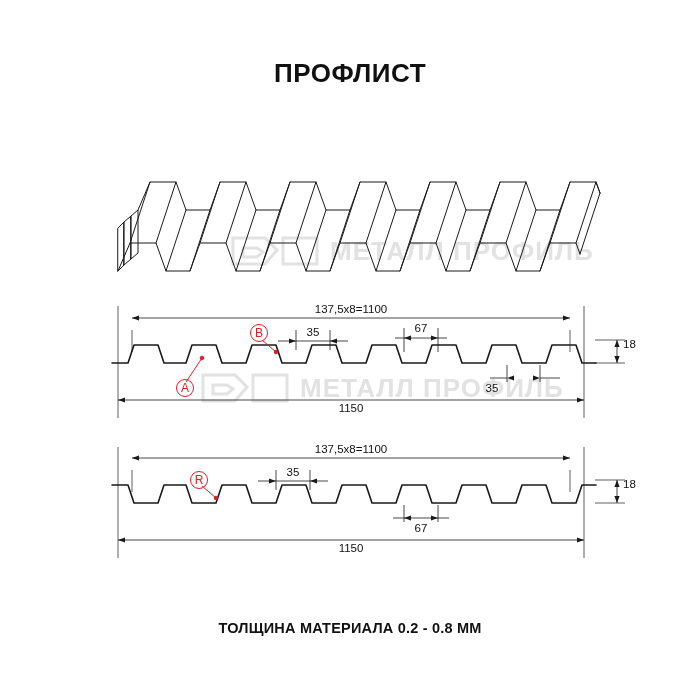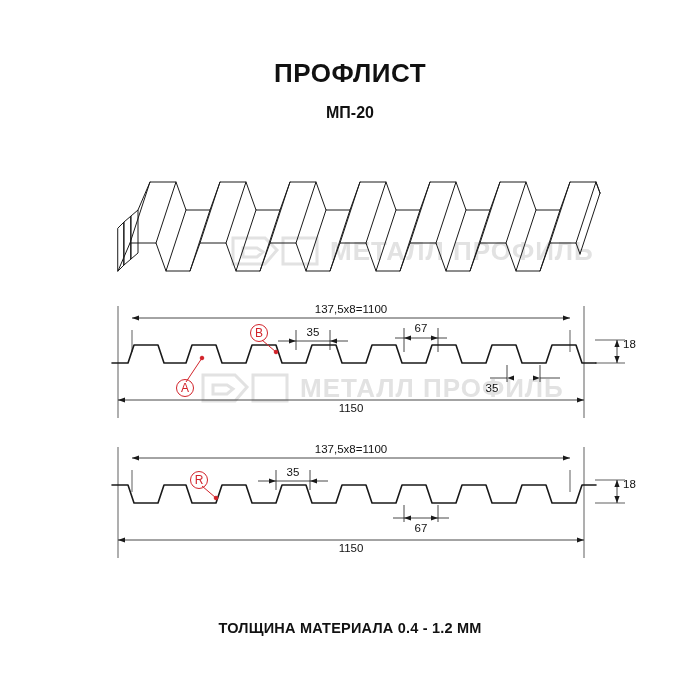--- a/index.html
+++ b/index.html
@@ -84,21 +84,20 @@
     fill: #d2232a;
     font-weight: normal;
   }
 </style>
 </head>
 <body>
 
 <div class="page">
 
   <div class="title">ПРОФЛИСТ</div>
-  <div class="subtitle">МП-20</div>
 
   <svg class="wm" width="420" height="80" style="top:218px;left:225px;" viewBox="0 0 420 80">
     <g class="wm-shape">
       <path d="M8 20 L40 20 L52 32 L40 46 L8 46 Z"></path>
       <path d="M18 30 L32 30 L38 34 L32 39 L18 39 Z"></path>
       <path d="M58 20 L92 20 L92 46 L58 46 Z"></path>
     </g>
     <text class="wm-text" x="105" y="42">МЕТАЛЛ ПРОФИЛЬ</text>
   </svg>
 
@@ -312,14 +311,14 @@
 
     <g stroke="#d2232a" stroke-width="1" fill="none">
       <line x1="216" y1="498" x2="202" y2="486"></line>
       <circle cx="199" cy="480" r="8.5"></circle>
       <circle cx="216" cy="498" r="1.8" fill="#d2232a"></circle>
     </g>
     <text class="marktext" x="199" y="484" text-anchor="middle">R</text>
 
   </svg>
 
-  <div class="footer">ТОЛЩИНА МАТЕРИАЛА 0.4 - 1.2 ММ</div>
+  <div class="footer">ТОЛЩИНА МАТЕРИАЛА 0.2 - 0.8 ММ</div>
 </div>
 
 </body></html>

